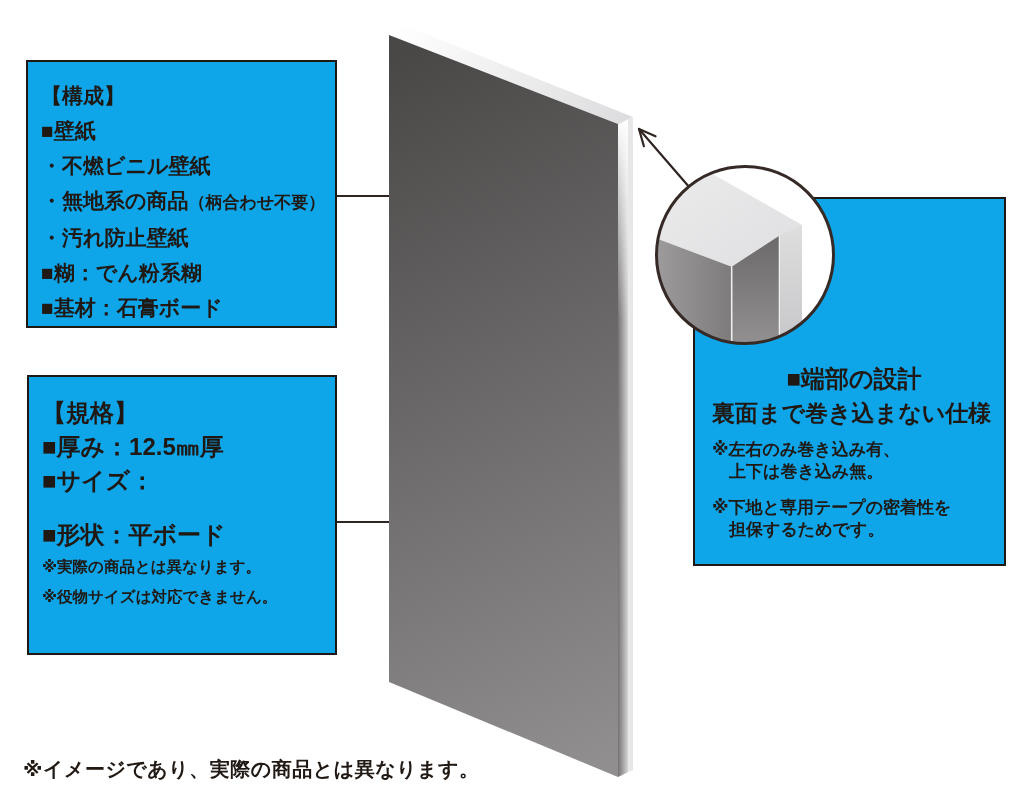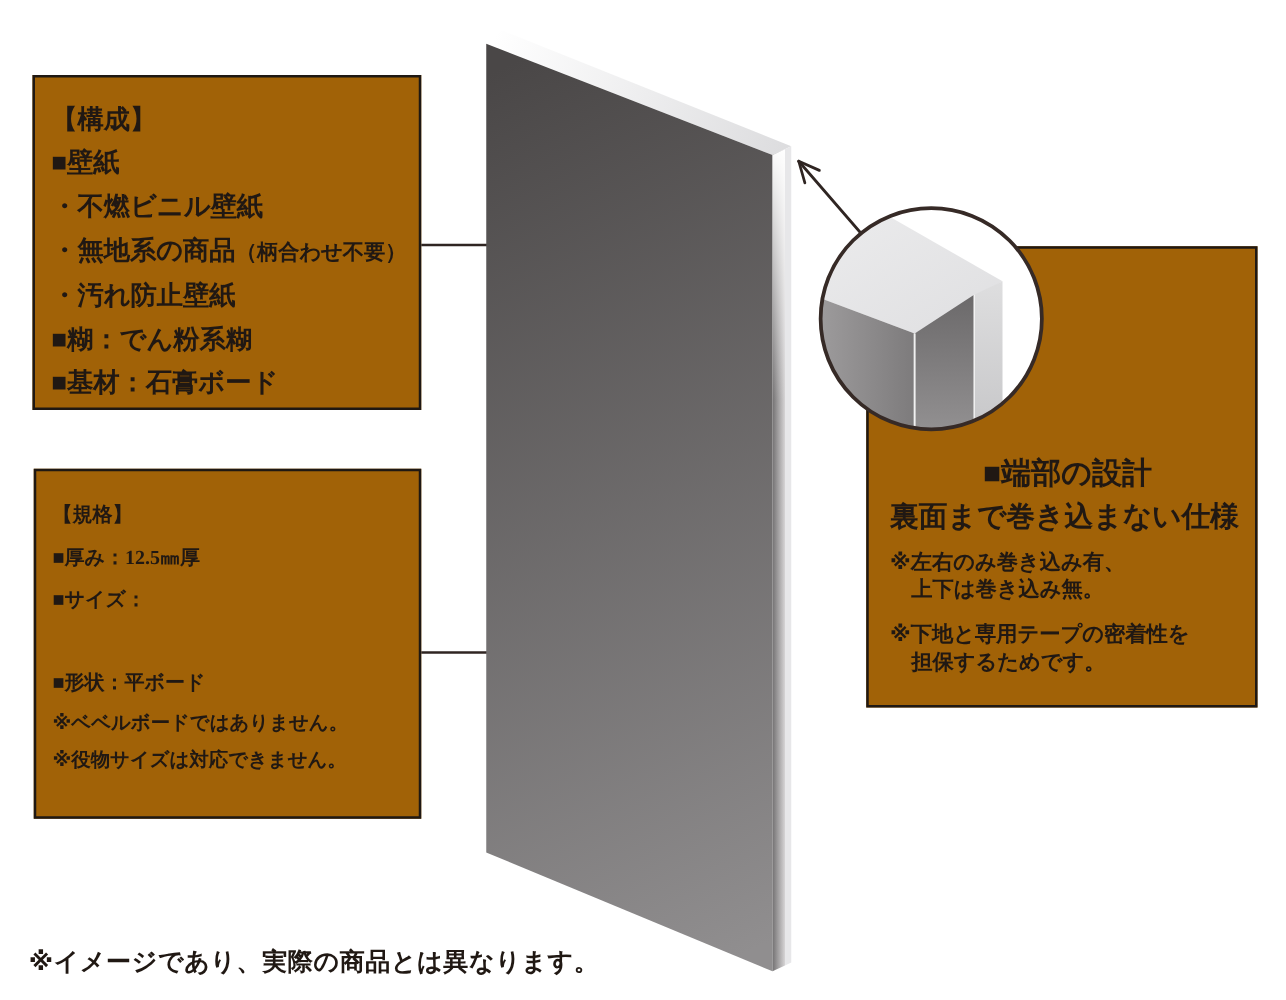--- a/index.html
+++ b/index.html
@@ -1,29 +1,29 @@
 <!DOCTYPE html>
 <html><head>
 <meta charset="utf-8">
 <style>
   html,body{margin:0;padding:0;background:#ffffff;}
   .stage{
     position:relative;width:1029px;height:800px;background:#ffffff;overflow:hidden;
     font-family:"Liberation Sans","DejaVu Sans",sans-serif;
     font-weight:bold;color:#201813;
   }
-  .box{position:absolute;background:#a16207;border:2px solid #1f1813;box-sizing:border-box;}
+  .box{position:absolute;background:#0ea5e9;border:2px solid #1f1813;box-sizing:border-box;}
   .box-composition{left:26px;top:60px;width:311px;height:268px;padding:16px 6px 0 13px;}
   .box-spec{left:27px;top:375px;width:310px;height:280px;padding:19px 6px 0 13px;}
   .box-edge{left:693px;top:197px;width:313px;height:369px;padding:164px 8px 0 17px;}
   .ln{font-size:21px;line-height:35px;white-space:nowrap;}
-  .ln2{font-size:16px;line-height:34px;white-space:nowrap;font-family:Liberation Serif, serif;}
+  .ln2{font-size:24px;line-height:34px;white-space:nowrap;}
   .suffix{font-size:17px;}
   .indent{padding-left:18px;}
-  .gap-top{margin-top:32px;}
+  .gap-top{margin-top:20px;}
   .small-note{font-size:15.5px;line-height:30px;white-space:nowrap;}
   .edge-heading{font-size:24px;line-height:32px;white-space:nowrap;text-align:center;}
   .edge-subheading{font-size:23px;line-height:36px;white-space:nowrap;}
   .edge-note{font-size:17px;line-height:22px;white-space:nowrap;}
   .edge-note .l2{padding-left:17px;}
   .edge-note.first{margin-top:14px;}
   .edge-note.second{margin-top:8px;}
   .footer-note{position:absolute;left:23px;top:756px;font-size:20px;letter-spacing:0.5px;white-space:nowrap;}
   svg.overlay{position:absolute;left:0;top:0;pointer-events:none;}
 </style>
@@ -40,21 +40,21 @@
     <div class="ln">・汚れ防止壁紙</div>
     <div class="ln">■糊：でん粉系糊</div>
     <div class="ln">■基材：石膏ボード</div>
   </div>
 
   <div class="box box-spec">
     <div class="ln2">【規格】</div>
     <div class="ln2">■厚み：12.5㎜厚</div>
     <div class="ln2">■サイズ：</div>
     <div class="ln2 gap-top">■形状：平ボード</div>
-    <div class="small-note">※ベベルボードではありません。</div>
+    <div class="small-note">※実際の商品とは異なります。</div>
     <div class="small-note">※役物サイズは対応できません。</div>
   </div>
 
   <div class="box box-edge">
     <div class="edge-heading">■端部の設計</div>
     <div class="edge-subheading">裏面まで巻き込まない仕様</div>
     <div class="edge-note second">
       <div class="l1">※左右のみ巻き込み有、</div>
       <div class="l2">上下は巻き込み無。</div>
     </div>

